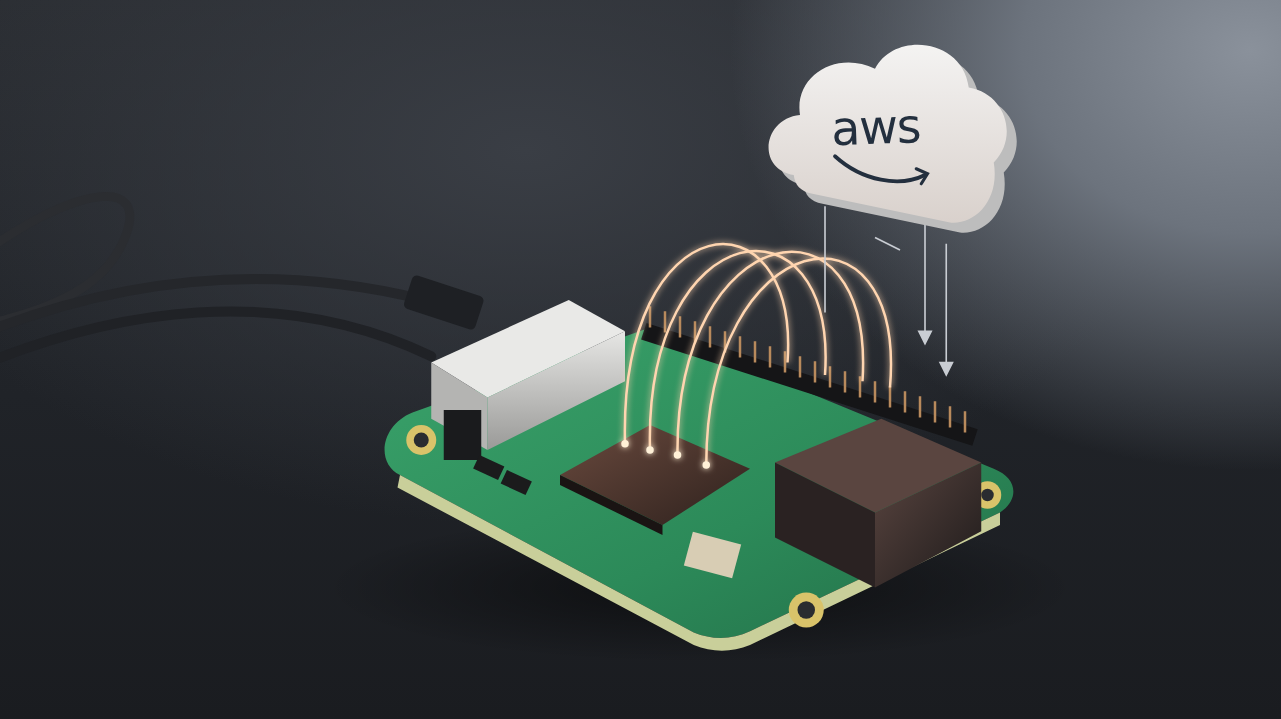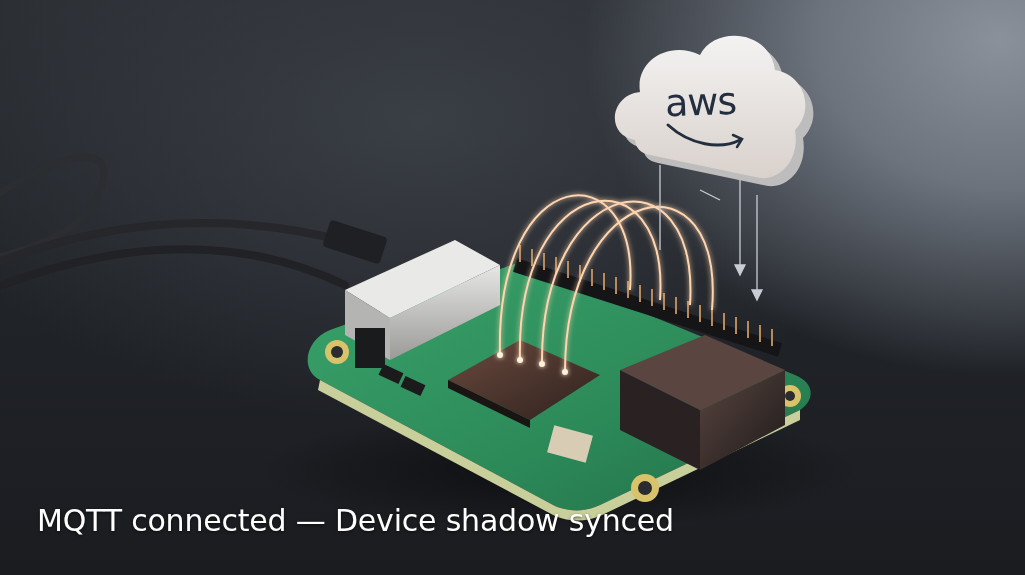--- a/index.html
+++ b/index.html
@@ -162,14 +162,13 @@
 
     <g>
       <path d="M635 140 C 605 135, 610 95, 640 92 C 635 60, 670 40, 700 55 C 715 25, 770 30, 775 70 C 805 75, 815 110, 795 130 C 800 160, 780 180, 760 178 L 650 155 C 640 153, 636 148, 635 140 Z" fill="#bdbdbd" transform="translate(8 8)"></path>
       <path d="M635 140 C 605 135, 610 95, 640 92 C 635 60, 670 40, 700 55 C 715 25, 770 30, 775 70 C 805 75, 815 110, 795 130 C 800 160, 780 180, 760 178 L 650 155 C 640 153, 636 148, 635 140 Z" fill="url(#cloudg)"></path>
       <path d="M668 125 C 690 145, 720 150, 740 140" stroke="#232f3e" stroke-width="3" fill="none" stroke-linecap="round"></path>
       <path d="M733 135 L 742 139 L 737 147" stroke="#232f3e" stroke-width="2.5" fill="none" stroke-linecap="round"></path>
     </g>
   </svg>
 
   <div class="cloud-text">aws</div>
-  <div class="caption">MQTT connected — Device shadow synced</div>
 </div>
 
 </body></html>

